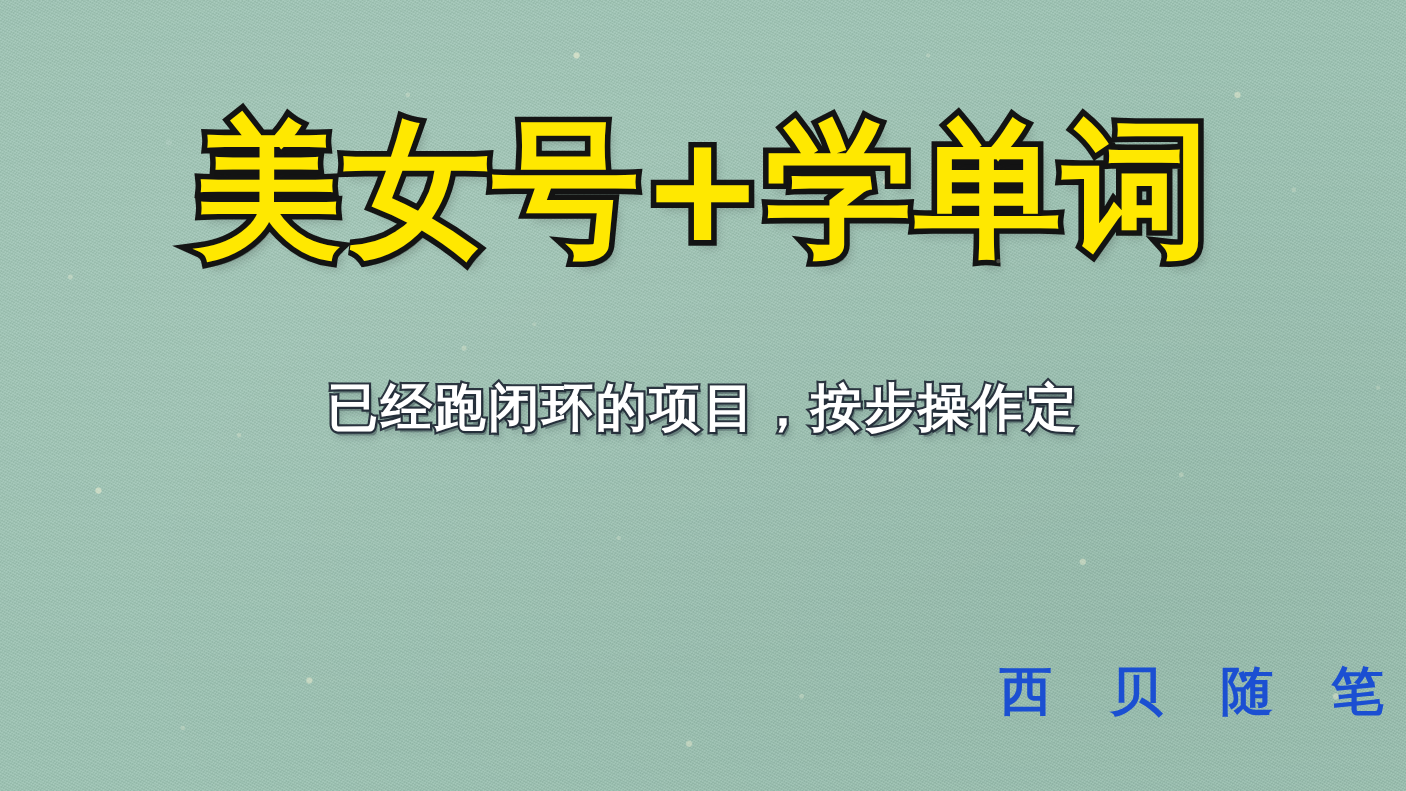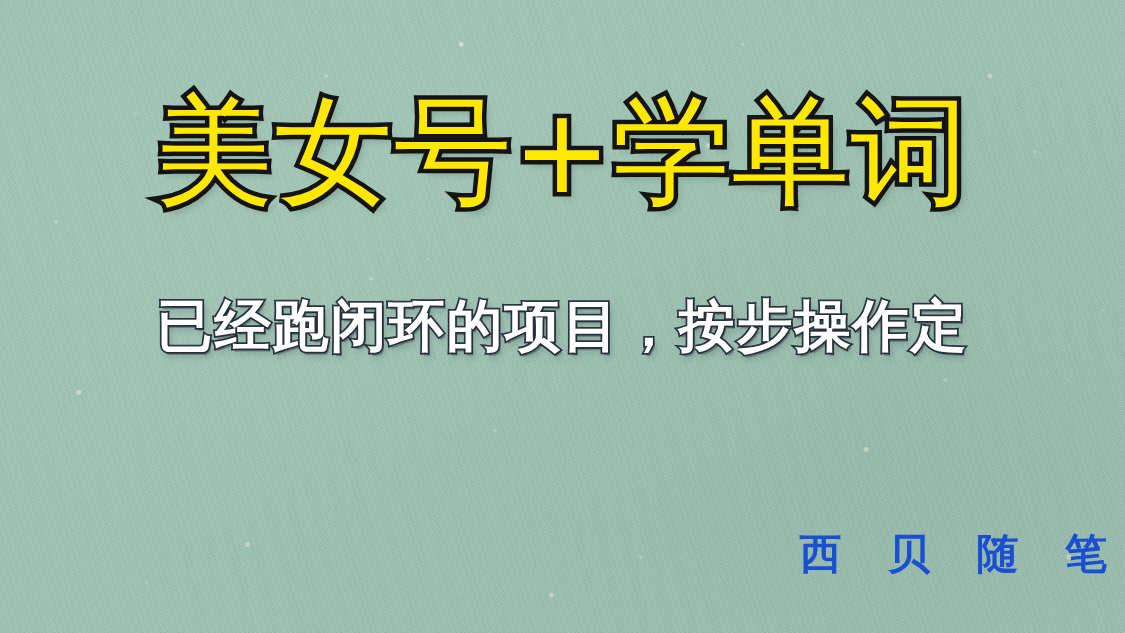--- a/index.html
+++ b/index.html
@@ -39,21 +39,21 @@
   .title-wrap {
     position: absolute;
     left: 0;
     top: 92px;
     width: 1125px;
     text-align: center;
   }
   .title {
     display: inline-block;
     font-family: "DejaVu Sans", "Liberation Sans", sans-serif;
-    font-weight: 400;
+    font-weight: 700;
     font-size: 118px;
     line-height: 1.0;
     letter-spacing: 1px;
     color: #ffe800;
     white-space: nowrap;
     -webkit-text-stroke: 9px #141414;
     paint-order: stroke fill;
     text-shadow:
        3px 4px 0 rgba(20,20,20,0.30),
        5px 6px 7px rgba(20,20,20,0.18);
@@ -63,21 +63,21 @@
   .subtitle-wrap {
     position: absolute;
     left: 0;
     top: 289px;
     width: 1125px;
     text-align: center;
   }
   .subtitle-line {
     font-family: "Liberation Serif", "DejaVu Serif", serif;
     font-weight: 700;
-    font-size: 56px;
+    font-size: 41px;
     line-height: 74px;
     letter-spacing: 2px;
     color: #ffffff;
     white-space: nowrap;
     -webkit-text-stroke: 3.5px #2b3540;
     paint-order: stroke fill;
     text-shadow:
        2px 3px 0 rgba(30,40,52,0.34),
        3px 5px 6px rgba(30,40,52,0.22);
   }

